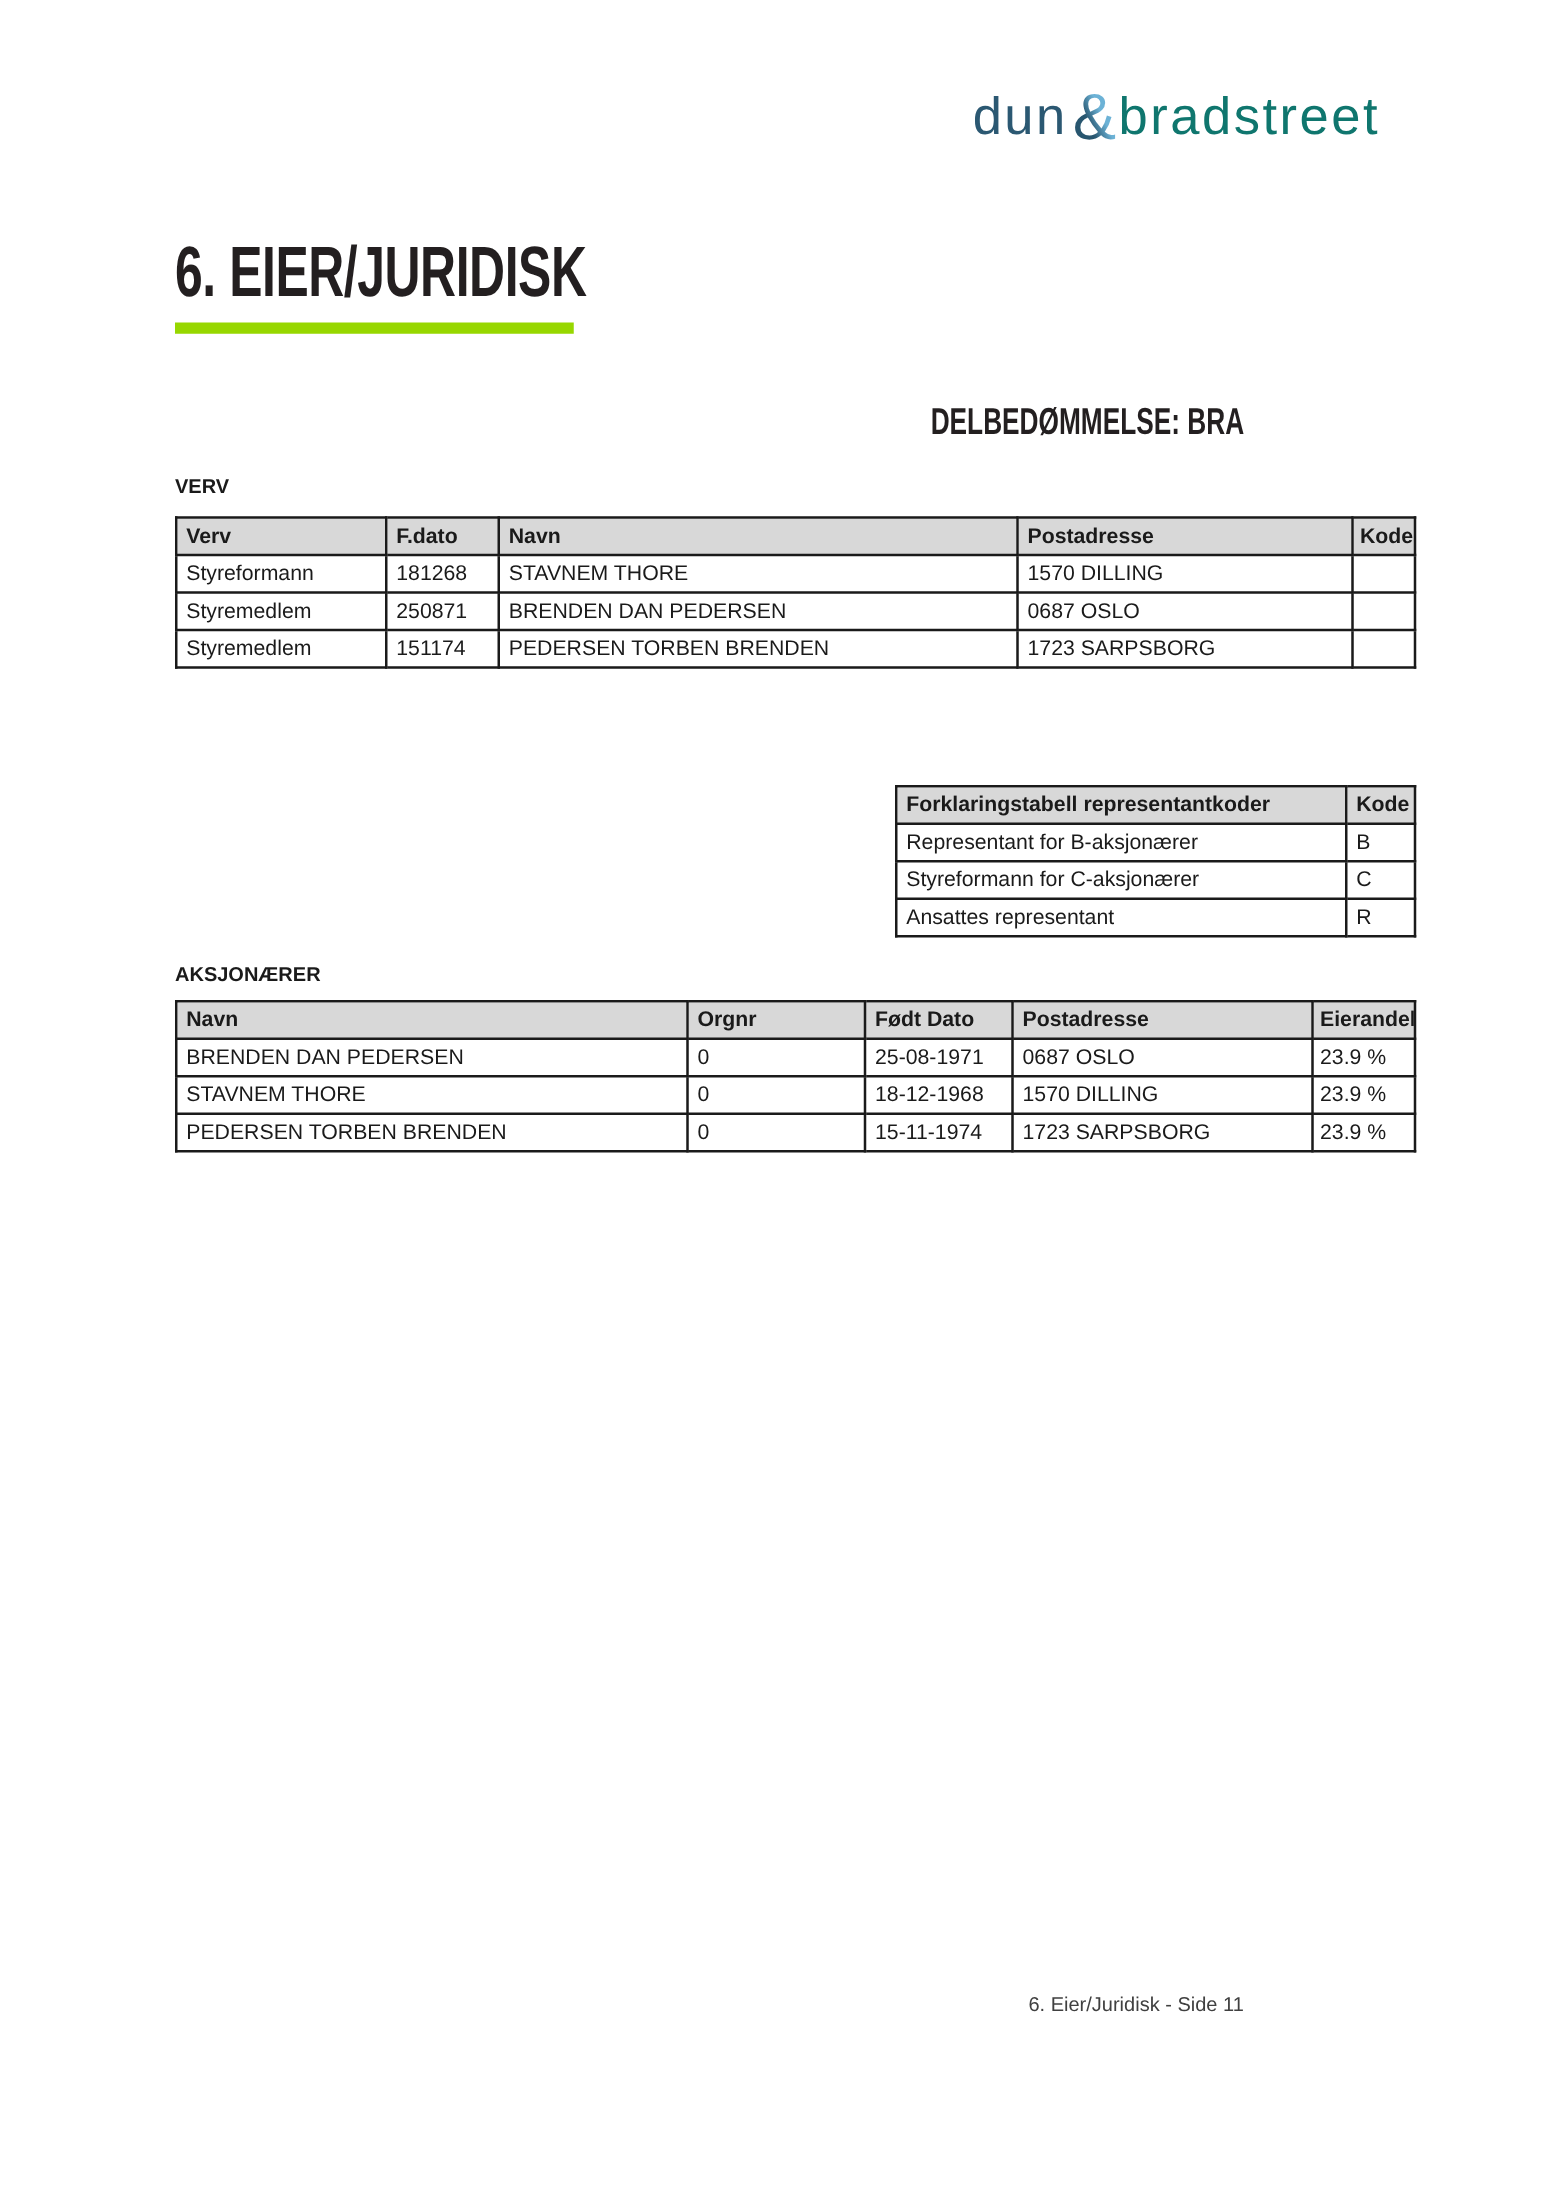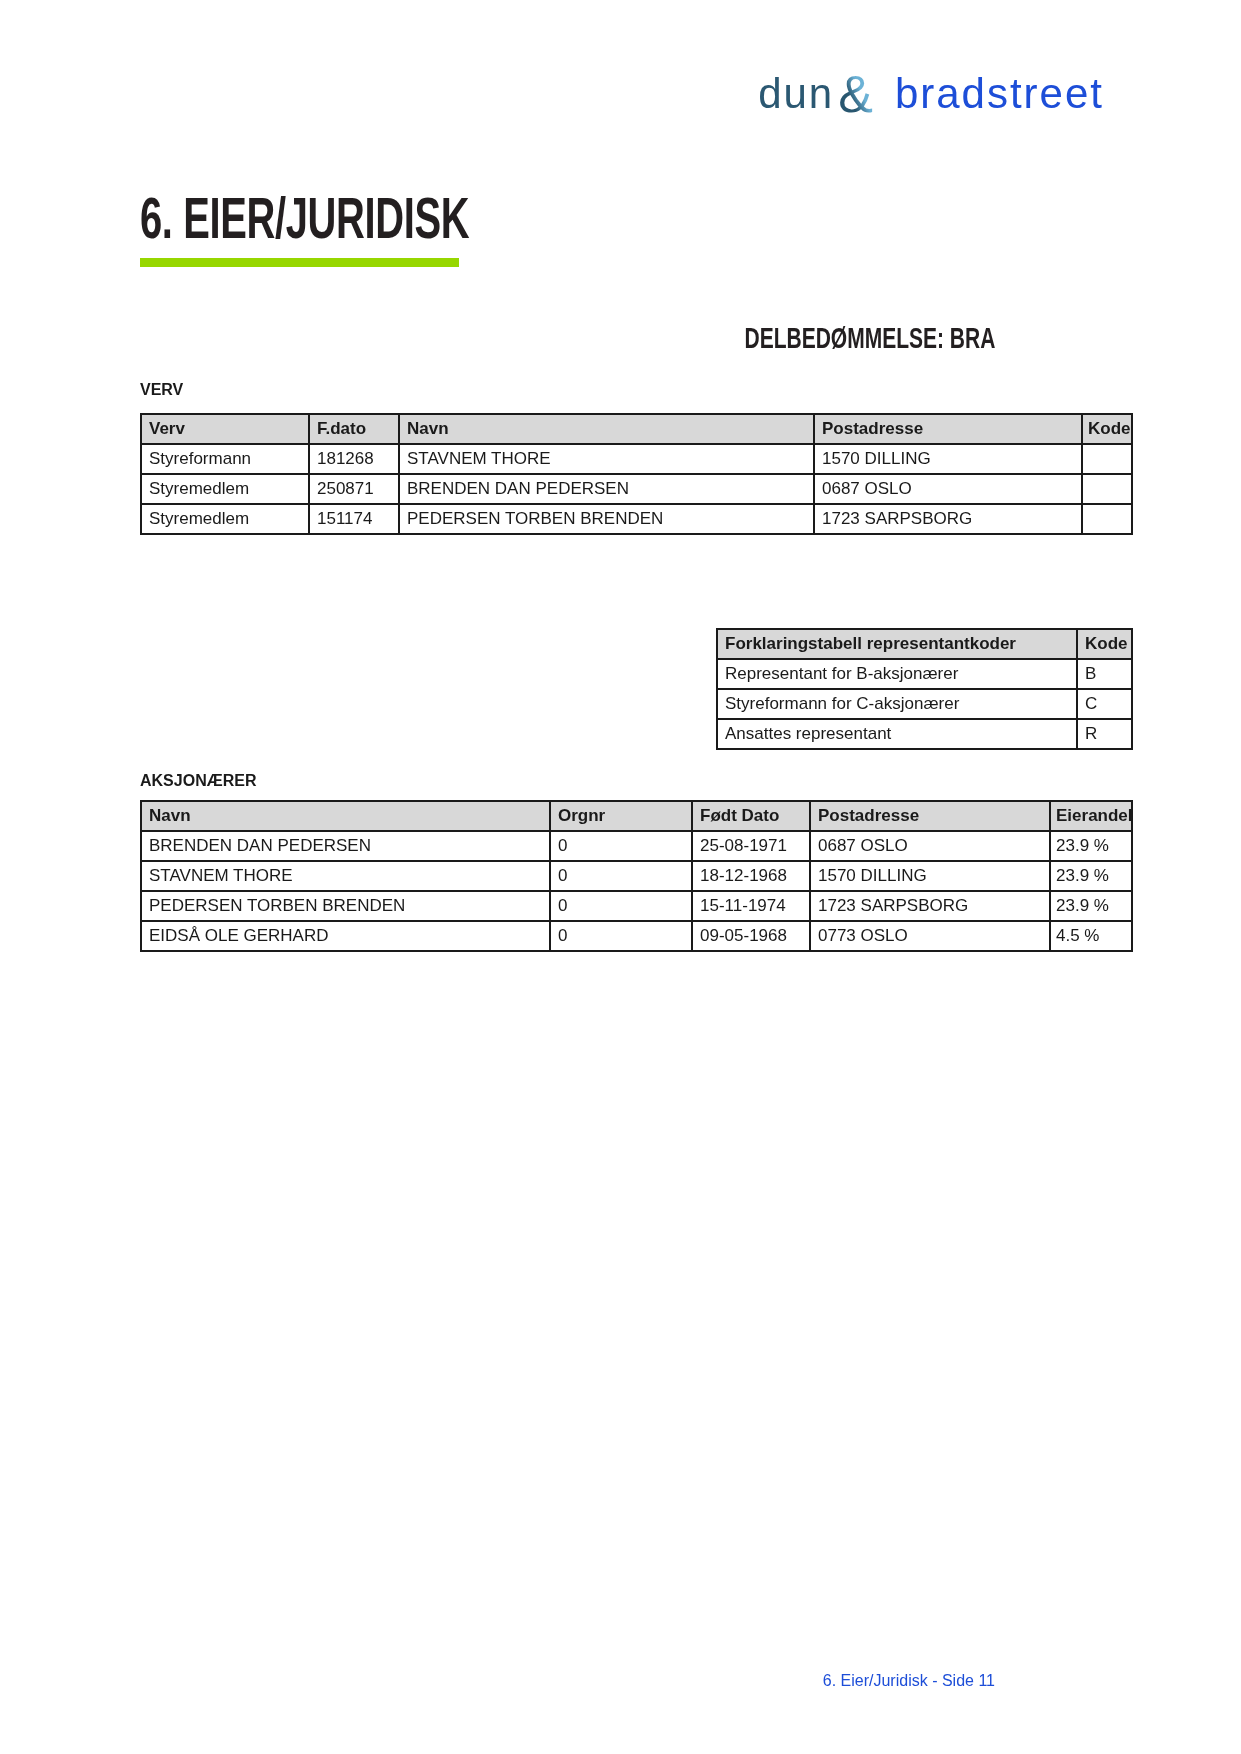--- a/index.html
+++ b/index.html
@@ -15,21 +15,21 @@
   }
 
   
   .logo {
     position:absolute; top:64px; right:69px;
     display:flex; align-items:baseline;
     font-size:42px; font-weight:400; letter-spacing:2px;
     line-height:1;
   }
   .logo .word-dun { color:#2b5872; }
-  .logo .word-bradstreet { color:#1d4ed8;margin-left:20px; }
+  .logo .word-bradstreet { color:#0f766e; }
   .logo .amp {
     font-size:52px; font-weight:400; letter-spacing:0;
     margin:0 2px 0 4px;
     position:relative; top:4px;
     background:linear-gradient(245deg, #6cb2d6 0%, #6cb2d6 38%, #28566f 62%, #28566f 100%);
     -webkit-background-clip:text; background-clip:text;
     color:transparent;
   }
 
   
@@ -93,22 +93,22 @@
 
   .aks-table { left:72px; top:800px; width:991px; }
   .aks-table th:nth-child(1), .aks-table td:nth-child(1) { width:409px; }
   .aks-table th:nth-child(2), .aks-table td:nth-child(2) { width:142px; }
   .aks-table th:nth-child(3), .aks-table td:nth-child(3) { width:118px; }
   .aks-table th:nth-child(4), .aks-table td:nth-child(4) { width:240px; }
   .aks-table th:nth-child(5), .aks-table td:nth-child(5) { width:82px; padding-left:5px; padding-right:16px; }
 
   
   .page-footer {
-    position:absolute; right:178px; top:1672px;
-    font-size:16px; color:#1d4ed8; white-space:nowrap;
+    position:absolute; right:178px; top:1596px;
+    font-size:16px; color:#404040; white-space:nowrap;
   }
 </style>
 </head>
 <body>
 
 <div class="page">
 
   <div class="logo">
     <span class="word-dun">dun</span>
     <span class="amp">&amp;</span>
@@ -205,25 +205,18 @@
           <td>1570 DILLING</td>
           <td>23.9 %</td>
         </tr>
         <tr>
           <td>PEDERSEN TORBEN BRENDEN</td>
           <td>0</td>
           <td>15-11-1974</td>
           <td>1723 SARPSBORG</td>
           <td>23.9 %</td>
         </tr>
-        <tr>
-          <td>EIDSÅ OLE GERHARD</td>
-          <td>0</td>
-          <td>09-05-1968</td>
-          <td>0773 OSLO</td>
-          <td>4.5 %</td>
-        </tr>
       </tbody>
   </table>
 
   <div class="page-footer">6. Eier/Juridisk - Side 11</div>
 
 </div>
 
 </body></html>

